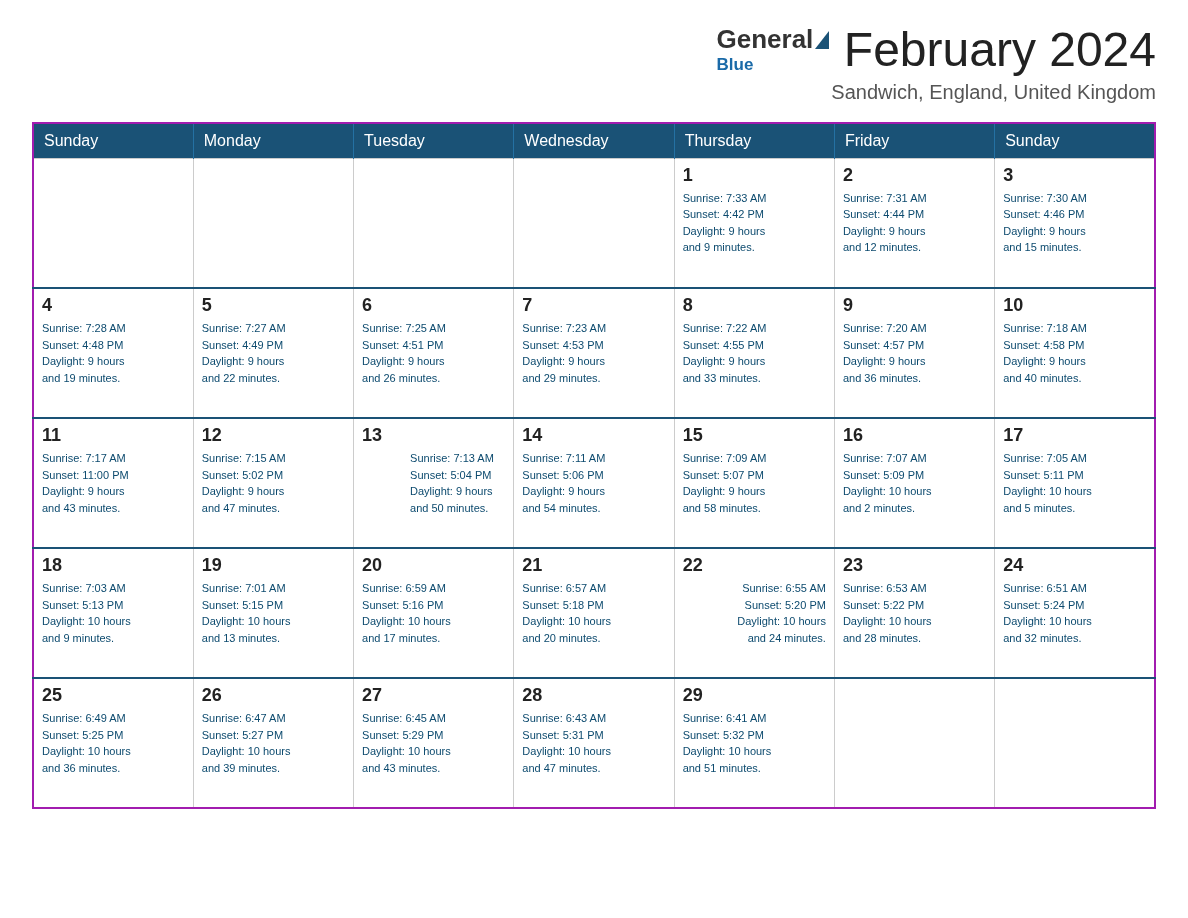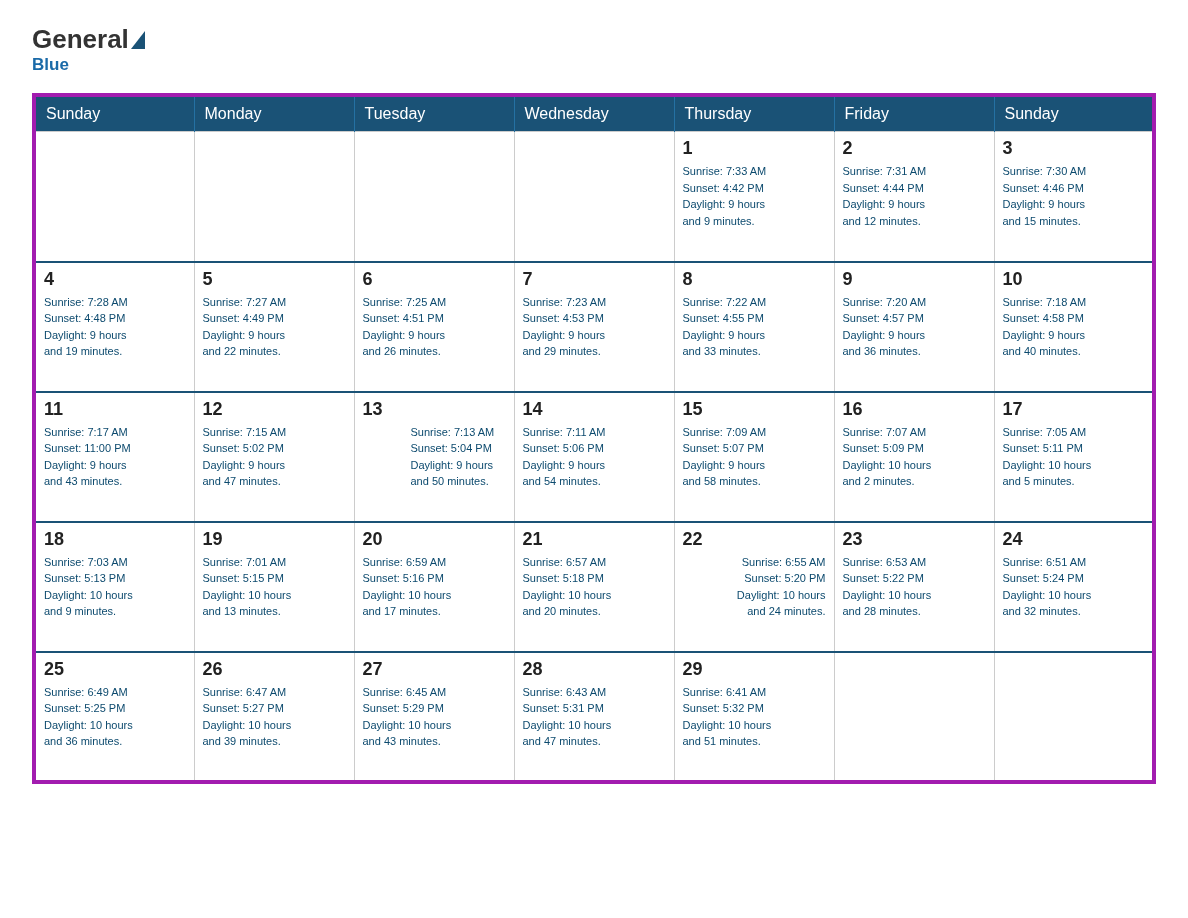--- a/index.html
+++ b/index.html
@@ -6,21 +6,21 @@
     body {
       font-family: Arial, sans-serif;
       background: #fff;
       color: #222;
       padding: 24px 32px;
       width: 1188px;
       min-height: 918px;
     }
     .header {
       display: flex;
-      justify-content: flex-start;
+      justify-content: flex-end;
       align-items: flex-start;
       margin-bottom: 18px;
     }
     .logo {
       display: flex;
       flex-direction: column;
       align-items: flex-start;
     }
     .logo-text {
       display: flex;
@@ -53,21 +53,21 @@
       line-height: 1.1;
     }
     .location {
       font-size: 20px;
       color: #555;
       margin-top: 4px;
     }
     .calendar {
       width: 100%;
       border-collapse: collapse;
-      border: 4px solid #a21caf;
+      border: 2px solid #a21caf;
     }
     .calendar th {
       background-color: #1a5276;
       color: #fff;
       padding: 8px 10px;
       font-size: 16px;
       font-weight: normal;
       text-align: left;
       border-right: 1px solid #2471a3;
     }
@@ -106,20 +106,22 @@
   <div class="logo">
     <div class="logo-text">
       <span class="logo-general">General</span>
       <span class="logo-triangle"></span>
     </div>
     <div>
       <span class="logo-blue">Blue</span>
     </div>
   </div>
   <div class="title-section">
+    <div class="month-title">February 2024</div>
+    <div class="location">Sandwich, England, United Kingdom</div>
   </div>
 </div>
 
 <table class="calendar">
   <thead>
     <tr>
     <th>Sunday</th>
         <th>Monday</th>
         <th>Tuesday</th>
         <th>Wednesday</th>

